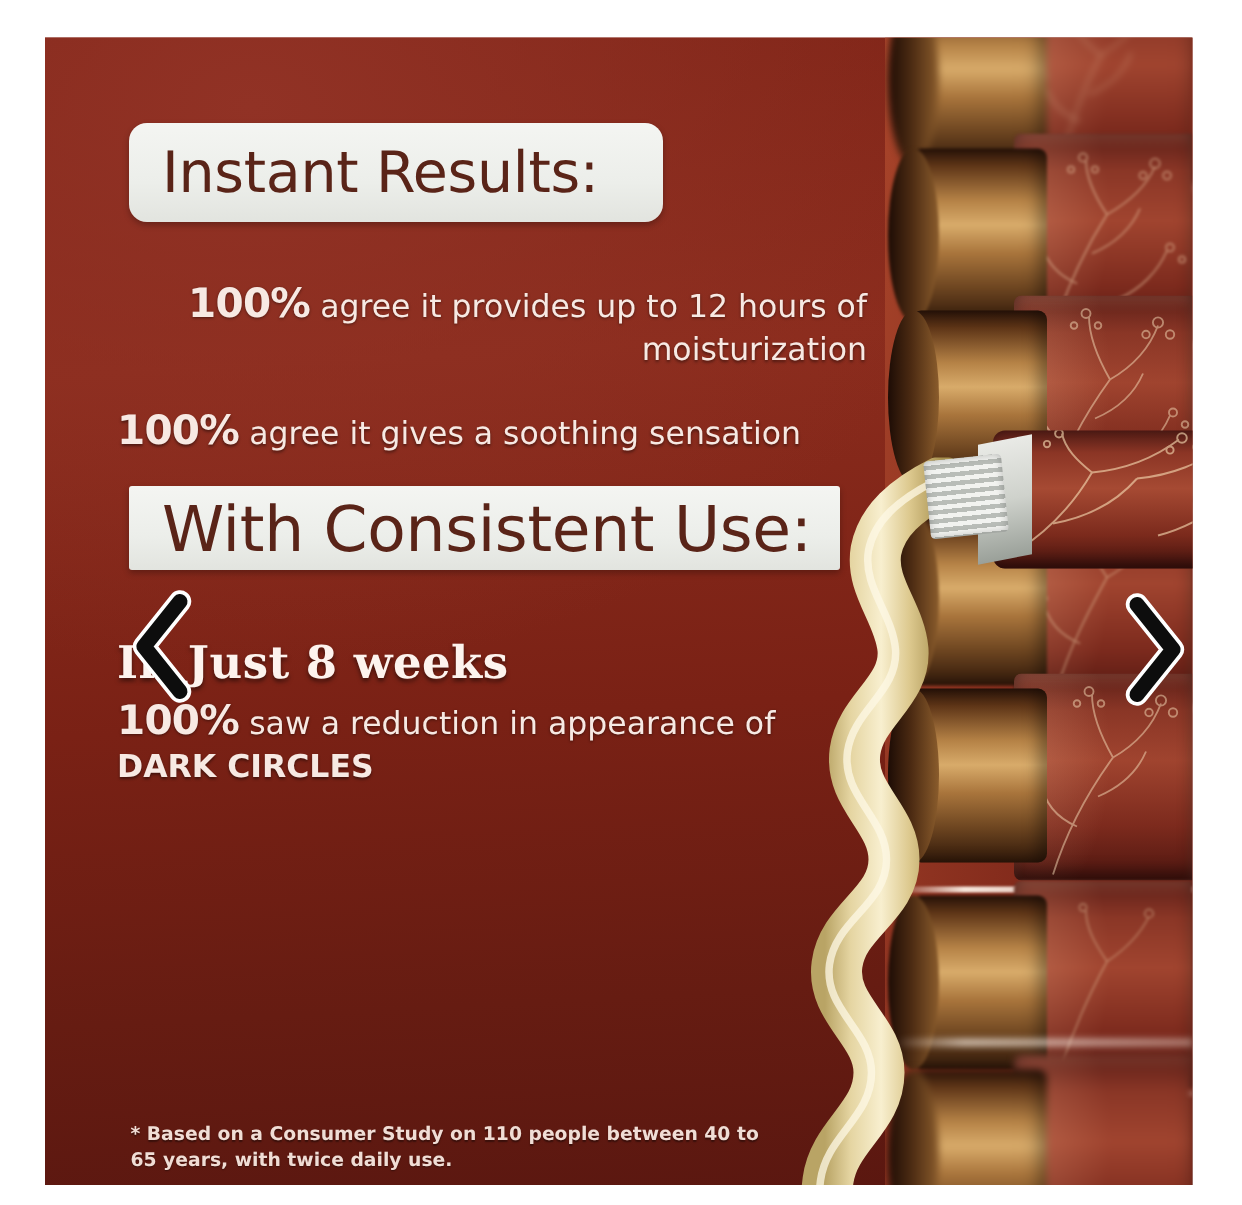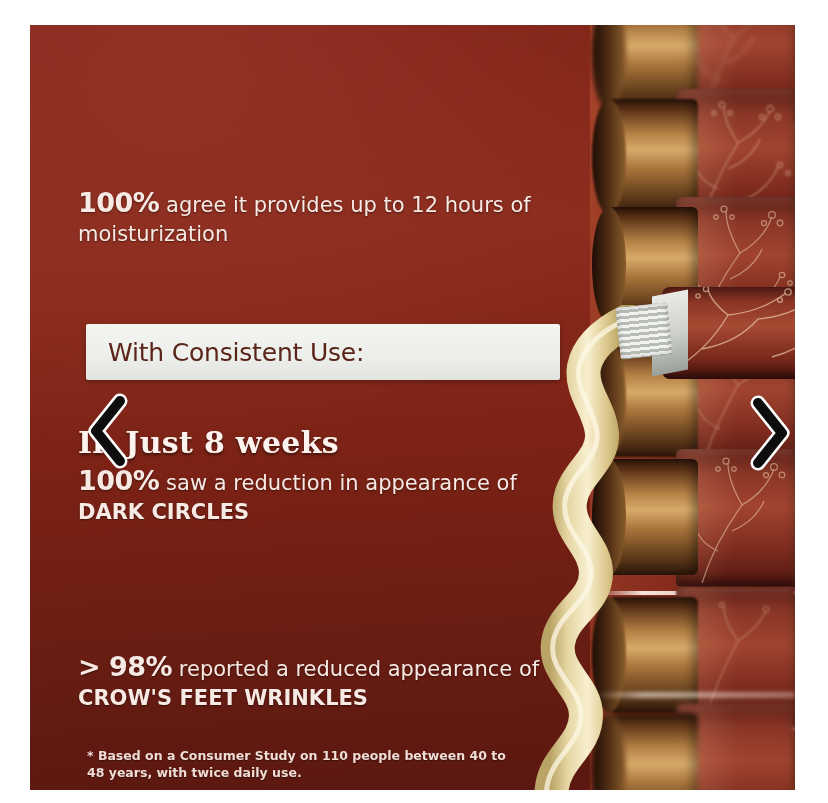--- a/index.html
+++ b/index.html
@@ -192,21 +192,21 @@
     letter-spacing: -0.2px;
   }
   #banner-consistent {
     left: 56px;
     top: 299px;
     width: 452px;
     height: 56px;
     border-radius: 2px;
     padding-left: 22px;
     font-family: "DejaVu Sans", sans-serif;
-    font-size: 25px;
+    font-size: 42px;
     font-weight: 400;
     letter-spacing: -0.2px;
   }
 
   .claim {
     position: absolute;
     color: #f7e9e3;
     font-family: "DejaVu Sans", sans-serif;
     font-size: 21px;
     line-height: 29px;
@@ -215,21 +215,21 @@
   }
   .claim .pct {
     font-weight: 700;
     font-size: 27px;
     letter-spacing: -0.5px;
   }
   .claim .caps {
     font-weight: 700;
   }
 
-  #claim-1 { left: 48px; top: 163px; width: 500px; }
+  #claim-1 { left: 48px; top: 163px; width: 500px; text-align: right; }
   #claim-2 { left: 48px; top: 248px; width: 500px; }
 
   #subhead {
     position: absolute;
     left: 48px;
     top: 400px;
     color: #fdf3ee;
     font-family: "DejaVu Serif", serif;
     font-size: 30px;
     font-weight: 700;
@@ -479,45 +479,48 @@
                  C66 226 96 240 96 268
                  C96 298 62 308 58 338
                  C54 368 86 382 86 410
                  C86 440 56 452 52 482
                  L50 500" fill="none" stroke="#fdf8e6" stroke-width="5" stroke-linecap="round" opacity="0.75" transform="translate(-5,0)"></path>
       </svg>
     </div>
 
     <div id="copy">
 
+      <div class="banner" id="banner-instant">
+        <span>Instant Results:</span>
+      </div>
 
       <div class="claim" id="claim-1">
         <span class="pct">100%</span>
         <span>agree it provides up to 12 hours of moisturization</span>
       </div>
 
+      <div class="claim" id="claim-2">
+        <span class="pct">100%</span>
+        <span>agree it gives a soothing sensation</span>
+      </div>
 
       <div class="banner" id="banner-consistent">
         <span>With Consistent Use:</span>
       </div>
 
       <div id="subhead">In Just 8 weeks</div>
 
       <div class="claim" id="claim-3">
         <span class="pct">100%</span>
         <span>saw a reduction in appearance of </span><span class="caps">DARK CIRCLES</span>
       </div>
 
 
-      <div class="claim" id="claim-5">
-        <span class="pct">&gt; 98%</span>
-        <span>reported a reduced appearance of </span><span class="caps">CROW'S FEET WRINKLES</span>
-      </div>
-
-      <div id="footnote">* Based on a Consumer Study on 110 people between 40 to 48 years, with twice daily use.</div>
+
+      <div id="footnote">* Based on a Consumer Study on 110 people between 40 to 65 years, with twice daily use.</div>
 
     </div>
 
     <div class="arrow" id="arrow-prev">
       <svg width="46" height="76" viewBox="0 0 46 76">
         <polyline points="34,8 10,38 34,68" fill="none" stroke="#ffffff" stroke-width="15" stroke-linecap="round" stroke-linejoin="round"></polyline>
         <polyline points="34,8 10,38 34,68" fill="none" stroke="#0d0d0d" stroke-width="10" stroke-linecap="round" stroke-linejoin="round"></polyline>
       </svg>
     </div>
 

